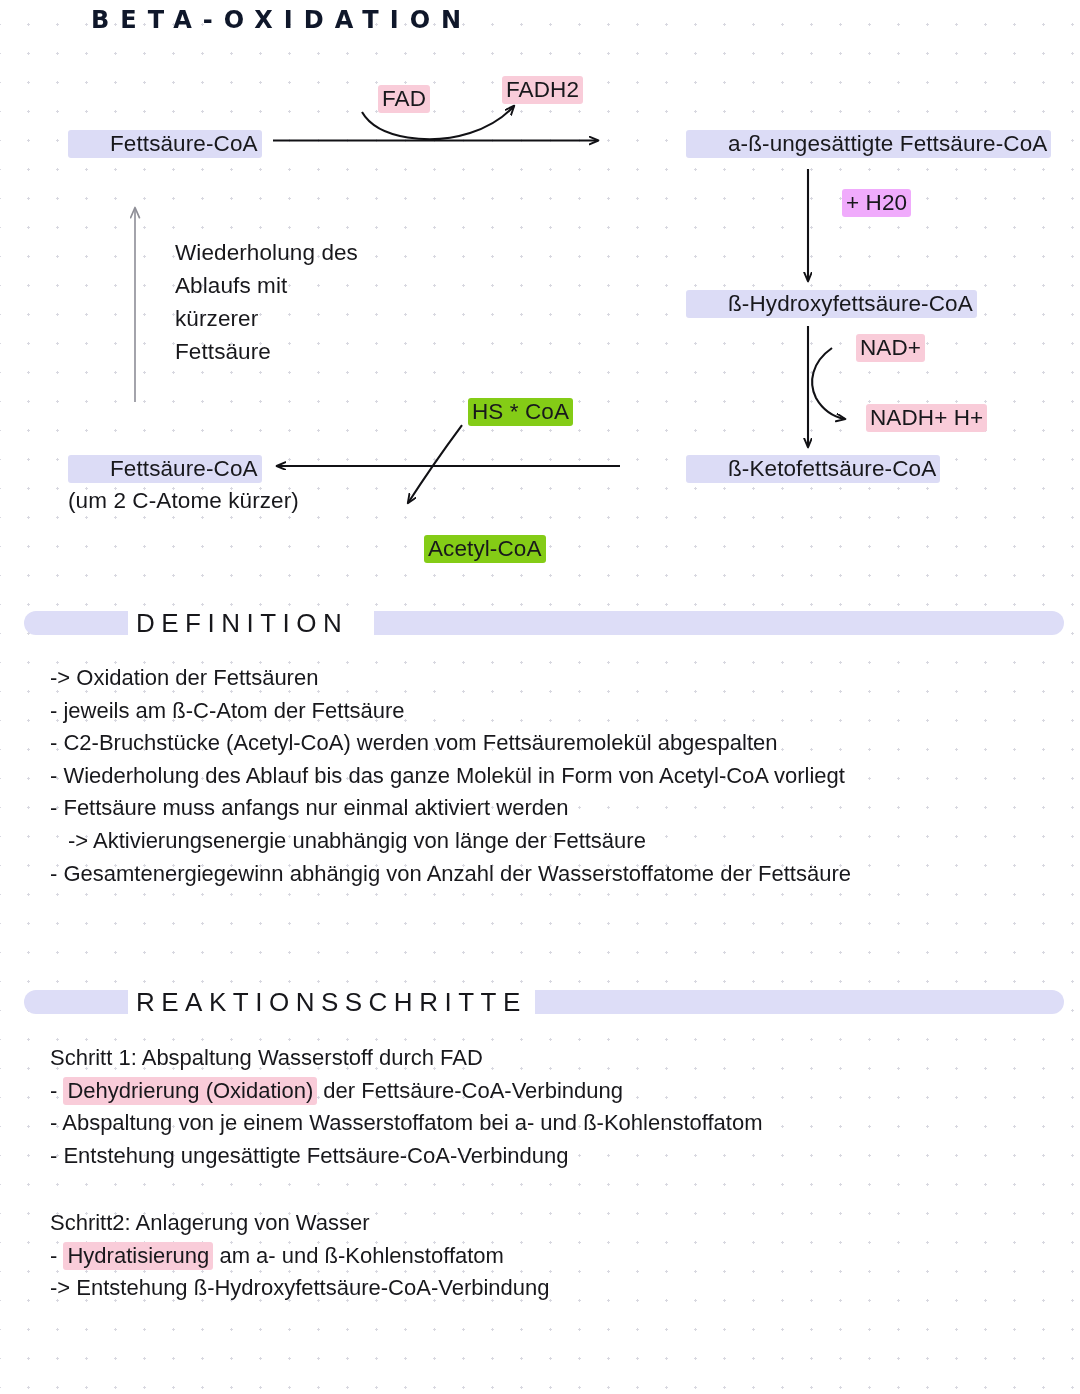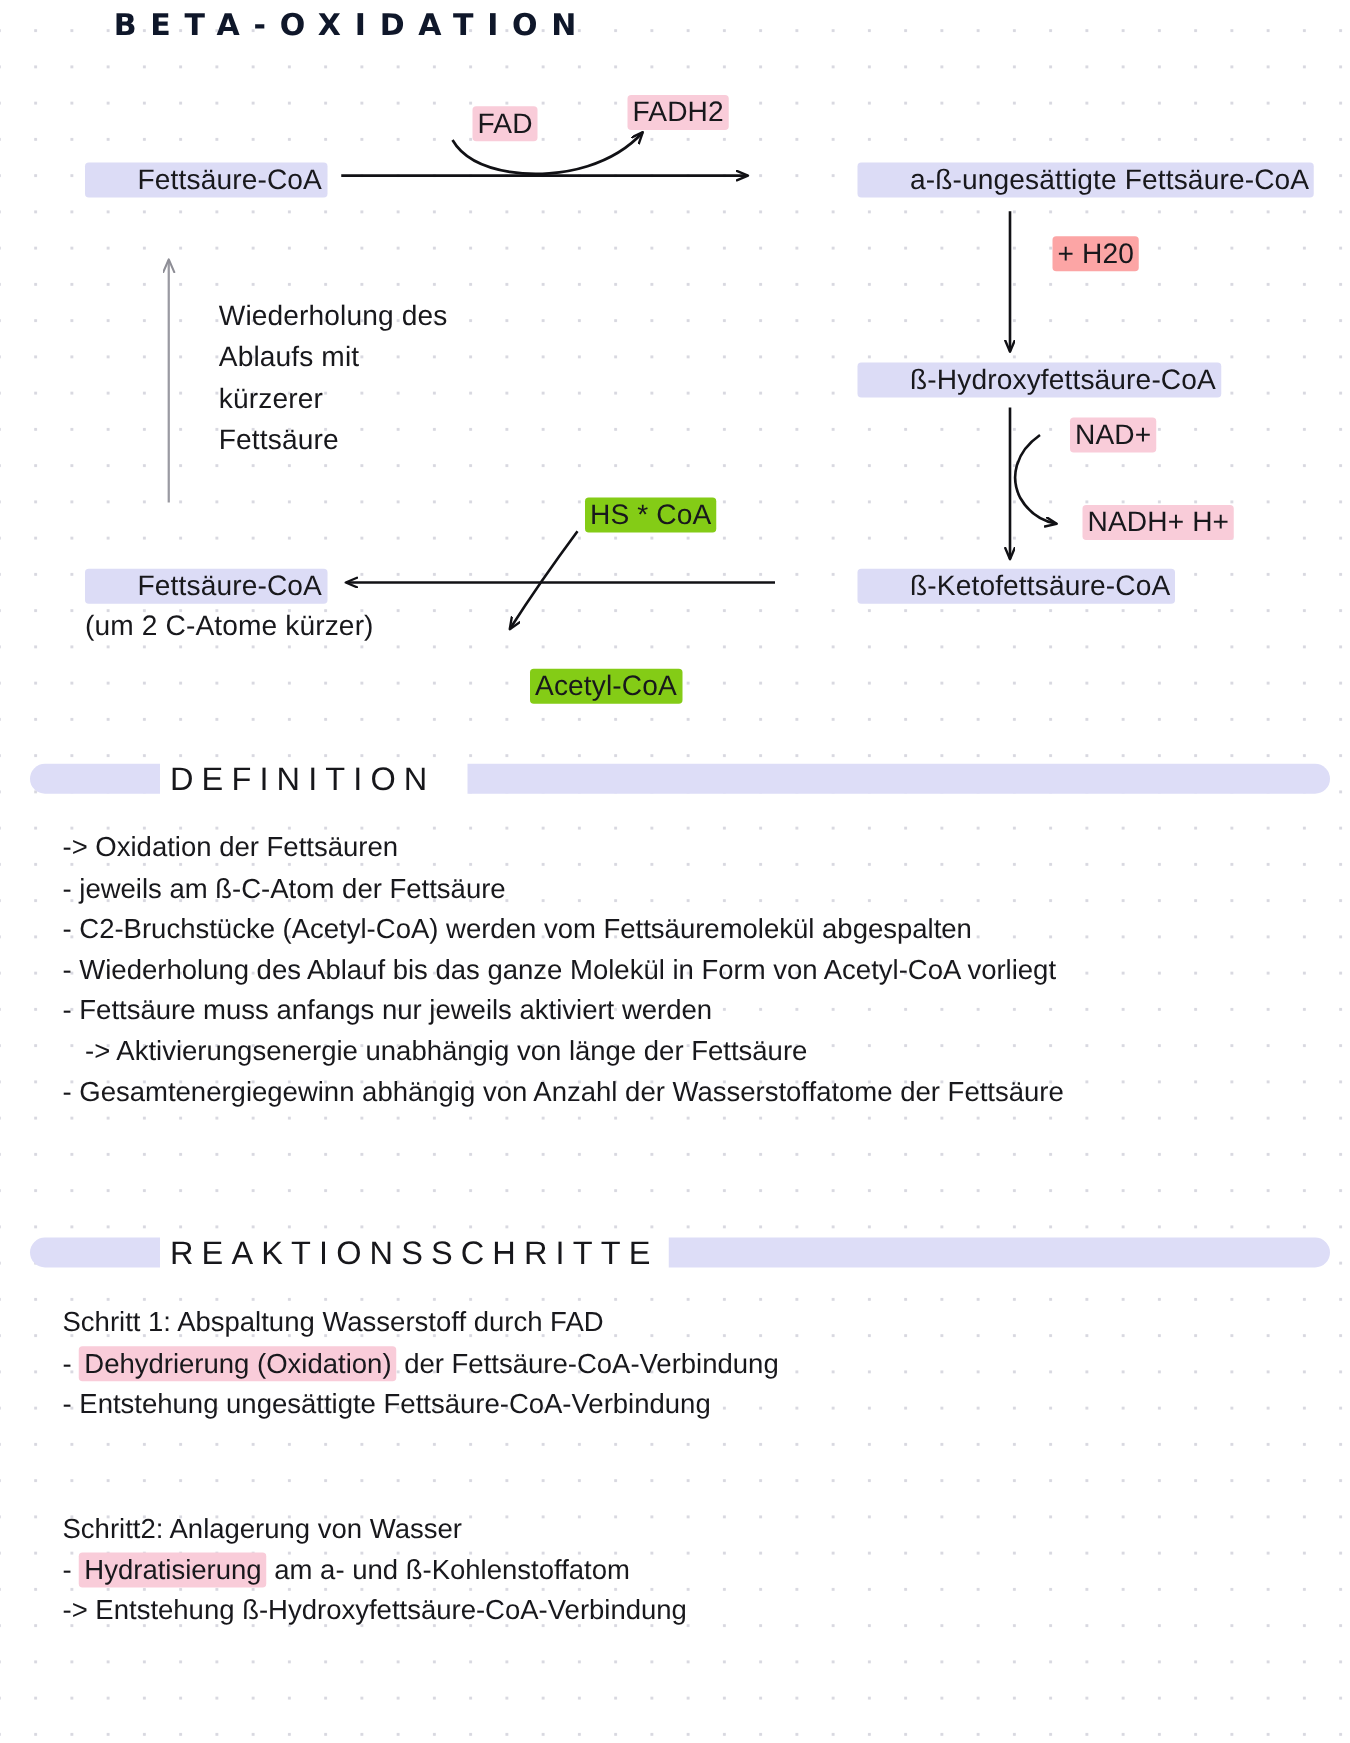--- a/index.html
+++ b/index.html
@@ -45,21 +45,21 @@
   }
   .txt.big { font-size: 22.5px; }
 
   
   .hl {
     padding: 1px 4px 2px 4px;
     border-radius: 3px;
   }
   .hl-purple { background: #dcdcf6; padding-left: 42px; }
   .hl-pink   { background: #f9ccd9; }
-  .hl-green  { background: #fca5a5; }
+  .hl-green  { background: #f0abfc; }
   .hl-cyan   { background: #84cc16; }
 
   
   .sec {
     position: absolute;
     left: 24px;
     width: 1040px;
     height: 30px;
   }
   .sec .bar {
@@ -174,34 +174,35 @@
     <div class="bar"></div>
     <div class="gap" style="left:104px; width:246px;"></div>
     <div class="lbl" style="left:112px;">DEFINITION</div>
   </div>
 
   <div class="list" style="top:662px;">
     <div class="li">-&gt; Oxidation der Fettsäuren</div>
     <div class="li">- jeweils am ß-C-Atom der Fettsäure</div>
     <div class="li">- C2-Bruchstücke (Acetyl-CoA) werden vom Fettsäuremolekül abgespalten</div>
     <div class="li">- Wiederholung des Ablauf bis das ganze Molekül in Form von Acetyl-CoA vorliegt</div>
-    <div class="li">- Fettsäure muss anfangs nur jeweils aktiviert werden</div>
+    <div class="li">- Fettsäure muss anfangs nur einmal aktiviert werden</div>
     <div class="li ind">-&gt; Aktivierungsenergie unabhängig von länge der Fettsäure</div>
     <div class="li">- Gesamtenergiegewinn abhängig von Anzahl der Wasserstoffatome der Fettsäure</div>
   </div>
 
   <div class="sec" style="top:987px;">
     <div class="bar"></div>
     <div class="gap" style="left:104px; width:407px;"></div>
     <div class="lbl" style="left:112px;">REAKTIONSSCHRITTE</div>
   </div>
 
   <div class="list" style="top:1042px;">
     <div class="li">Schritt 1: Abspaltung Wasserstoff durch FAD</div>
     <div class="li"><span>- </span><span class="hl hl-pink">Dehydrierung (Oxidation)</span><span> der Fettsäure-CoA-Verbindung</span></div>
+    <div class="li">- Abspaltung von je einem Wasserstoffatom bei a- und ß-Kohlenstoffatom</div>
     <div class="li">- Entstehung ungesättigte Fettsäure-CoA-Verbindung</div>
   </div>
 
   <div class="list" style="top:1207px;">
     <div class="li">Schritt2: Anlagerung von Wasser</div>
     <div class="li"><span>- </span><span class="hl hl-pink">Hydratisierung</span><span> am a- und ß-Kohlenstoffatom</span></div>
     <div class="li">-&gt; Entstehung ß-Hydroxyfettsäure-CoA-Verbindung</div>
   </div>
 
 </div>

